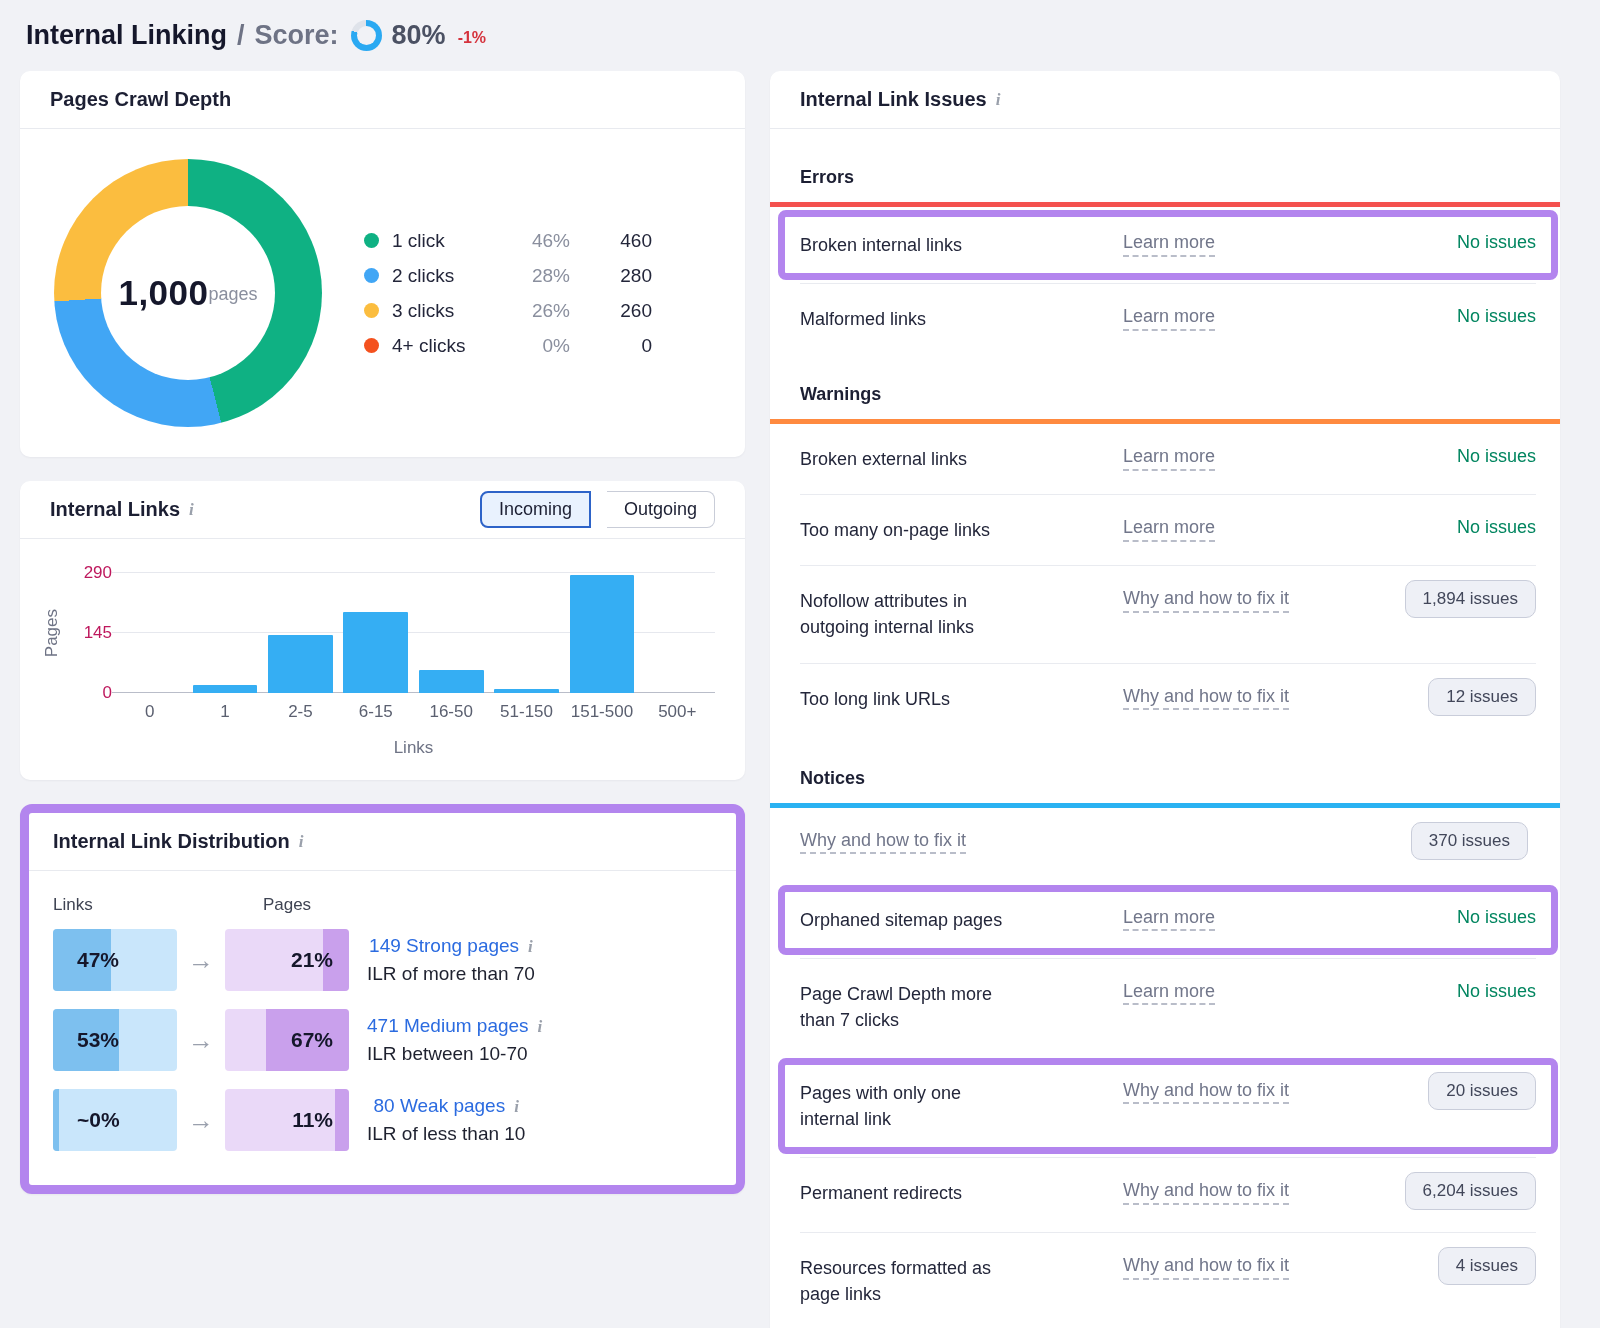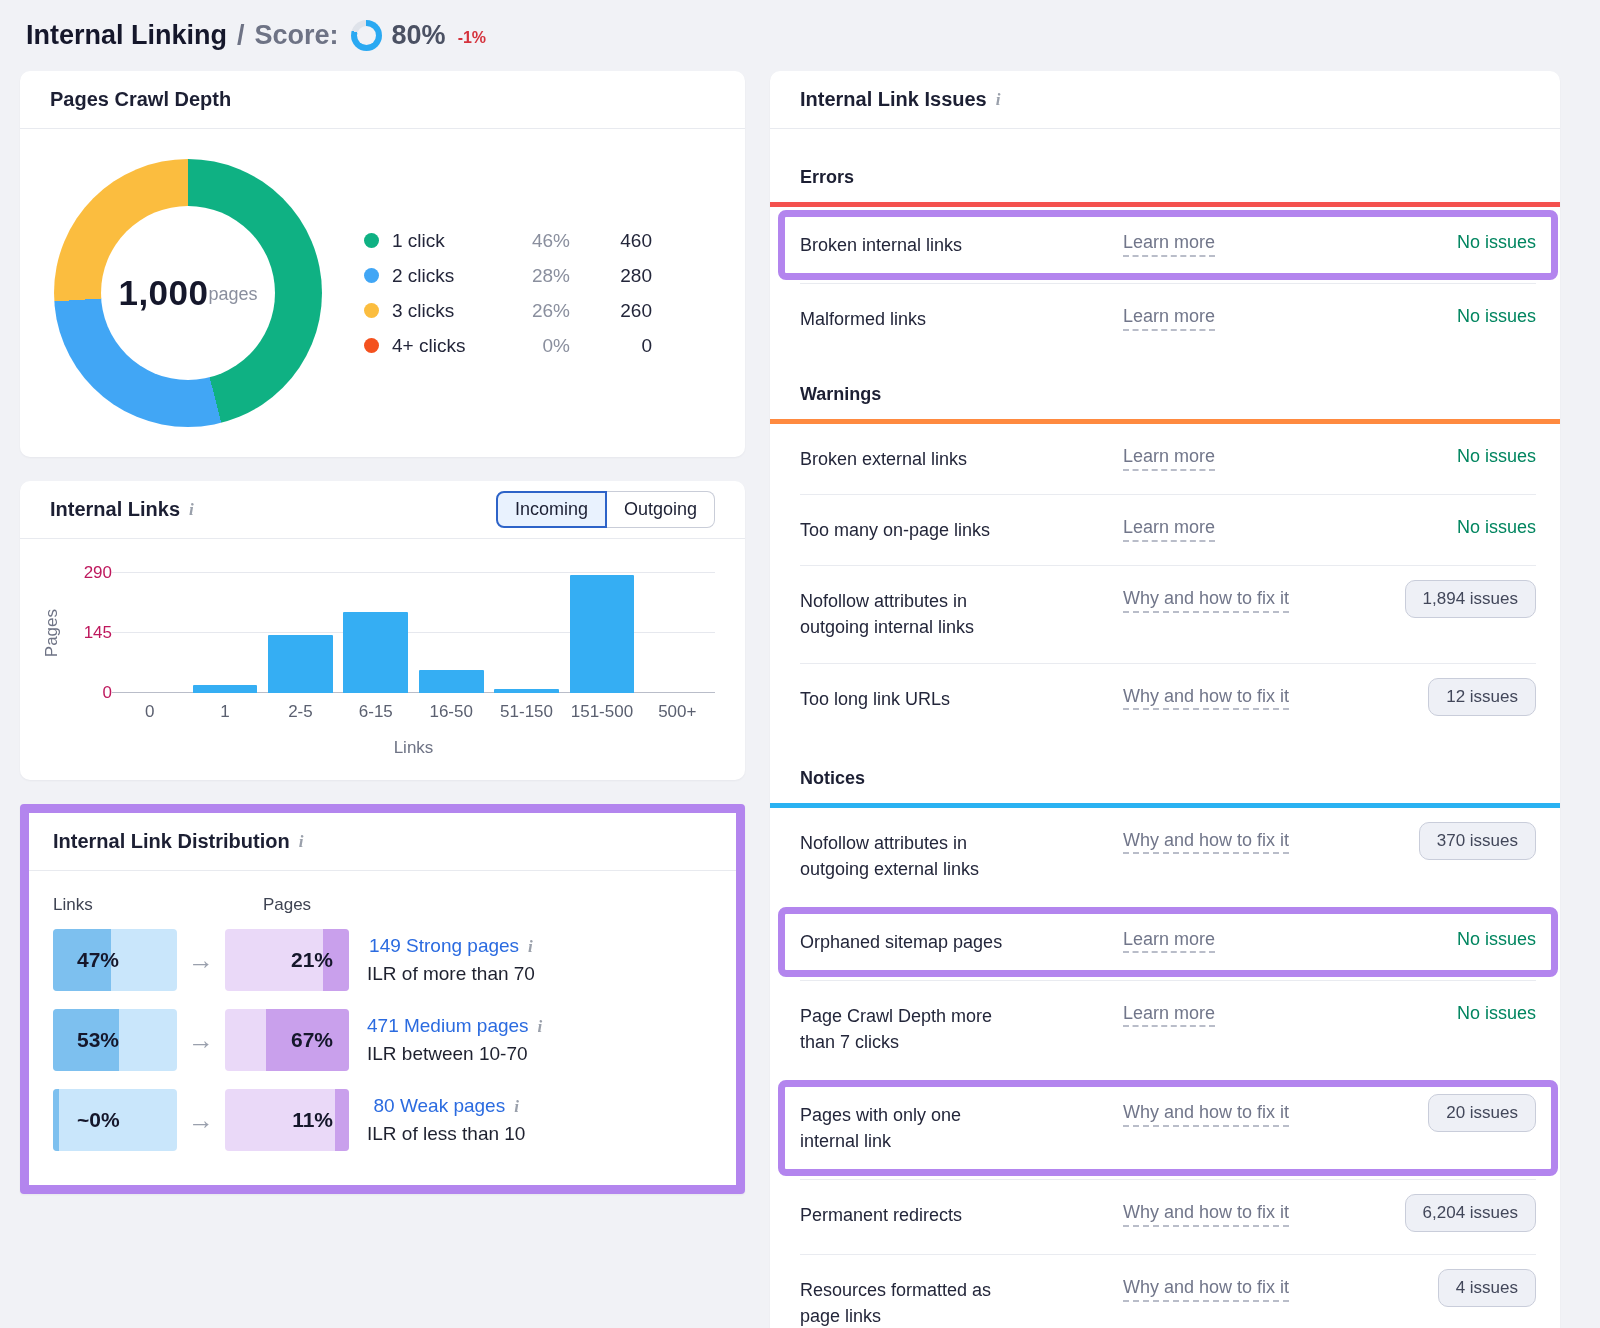--- a/index.html
+++ b/index.html
@@ -50,41 +50,41 @@
 
   
   .links-head { justify-content:space-between; }
   .lh-left { display:flex; align-items:center; }
   .toggle { display:flex; }
   .toggle button {
     font-family:inherit; font-size:18px; color:#1c1f33; background:#fff;
     border:1px solid #c9cdd8; height:37px; padding:0 17px; cursor:pointer;
   }
   .toggle button:first-child { border-radius:8px 0 0 8px; }
-  .toggle button:last-child { border-radius:0 8px 8px 0; border-left:none; }
+  .toggle button:last-child { border-radius:0 8px 8px 0; border-left:none;margin-left:16px; }
   .toggle button.active { background:#e9f2fe; border:2px solid #2d63c8; border-radius:8px 0 0 8px; }
   .chart-body { padding:34px 30px 22px 22px; }
   .chart-grid { display:flex; align-items:flex-start; }
   .ylabel-col { height:120px; display:flex; align-items:center; width:26px; flex:none; }
   .ylabel { writing-mode:vertical-rl; transform:rotate(180deg); color:#6e7385; font-size:17px; }
   .ytick-col { position:relative; width:44px; height:120px; flex:none; }
   .ytick { position:absolute; right:0; transform:translateY(50%); font-size:17px; color:#be185d; }
   .plot-col { flex:1; }
   .plot { position:relative; height:120px; }
   .gridline { position:absolute; left:0; right:0; height:1px; background:#e6e8ee; }
   .gridline.base { background:#b9bdc9; }
   .slots { position:absolute; inset:0; display:flex; }
   .slot { flex:1; display:flex; align-items:flex-end; justify-content:center; }
   .bar { width:86%; background:#35aef3; border-radius:1px 1px 0 0; }
   .xticks { display:flex; margin-top:9px; }
   .xtick { flex:1; text-align:center; font-size:17px; color:#5b6070; }
   .xlabel { text-align:center; color:#6e7385; font-size:17px; margin-top:16px; }
 
   
-  .purple-outline { border:9px solid #b385ee; border-radius:4px; }
+  .purple-outline { border:9px solid #b385ee; border-radius:12px; }
   .purple-outline .card-head { padding:0 24px; }
   .dist-body { padding:24px 24px 34px 24px; }
   .dist-heads { display:flex; font-size:17px; color:#3f4453; margin-bottom:14px; }
   .dh-links { width:124px; }
   .dh-spacer { width:48px; }
   .dh-pages { width:124px; text-align:center; }
   .dist-row { display:flex; align-items:center; margin-bottom:18px; }
   .dist-row:last-child { margin-bottom:0; }
   .dbar { position:relative; width:124px; height:62px; flex:none; border-radius:4px; overflow:hidden;
     display:flex; align-items:center; }
@@ -377,21 +377,20 @@
     <a class="i-action">Why and how to fix it</a>
     <div class="i-right"><span class="i-badge">12 issues</span></div>
   </div>
 </div>
             </div>
             <div class="sec">
               <h3 class="sec-title">Notices</h3>
               <div class="sec-line" style="background: rgb(42, 178, 242);"></div>
               <div class="sec-rows">
   <div class="issue-row">
-    <div class="i-label">Nofollow attributes in outgoing external links</div>
     <a class="i-action">Why and how to fix it</a>
     <div class="i-right"><span class="i-badge">370 issues</span></div>
   </div>
 <div class="hl">
   <div class="issue-row">
     <div class="i-label">Orphaned sitemap pages</div>
     <a class="i-action">Learn more</a>
     <div class="i-right"><span class="i-status">No issues</span></div>
   </div>
 </div>

